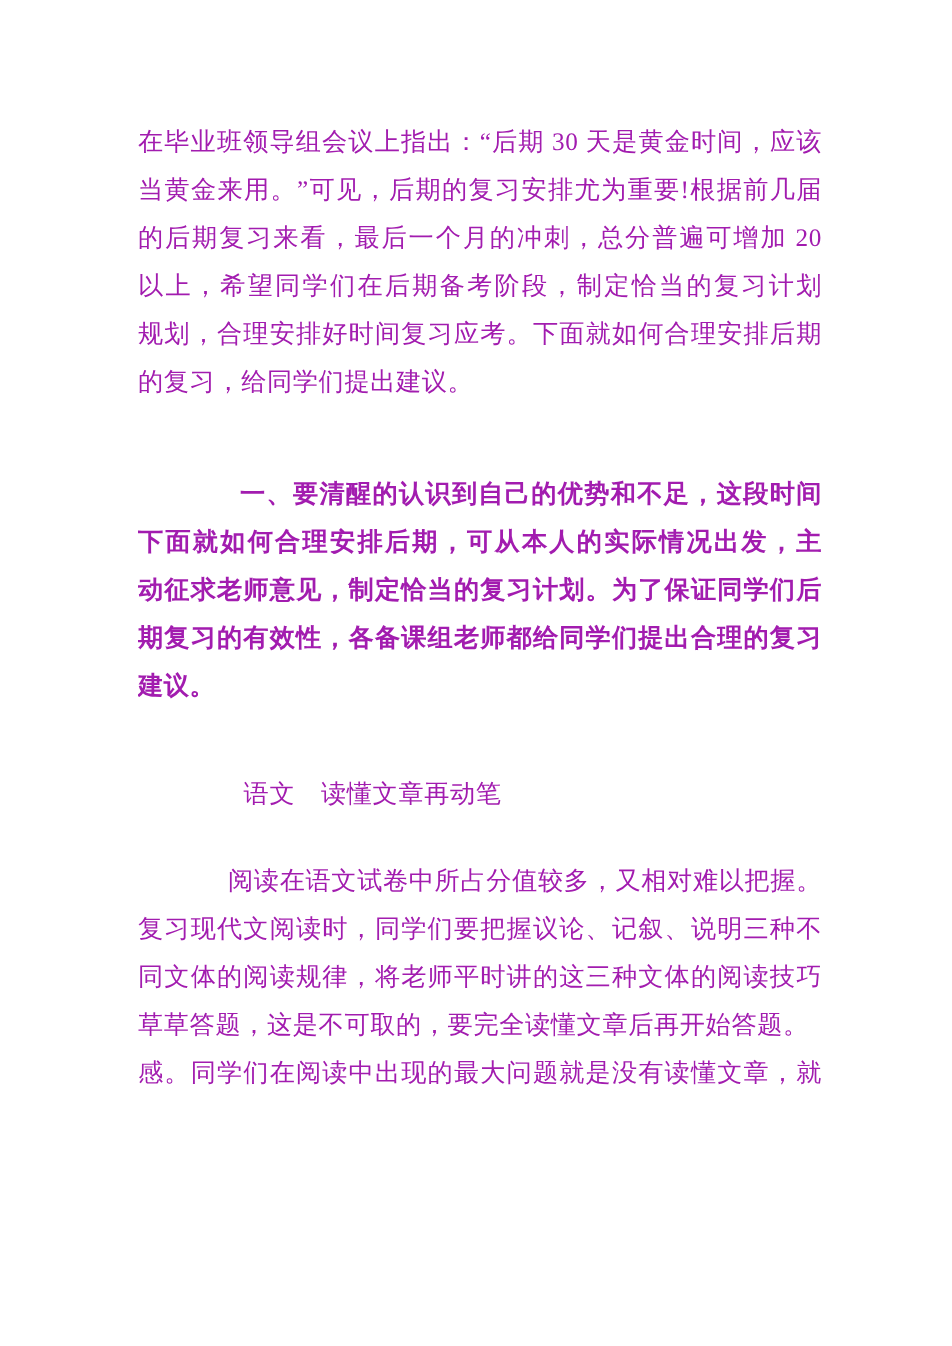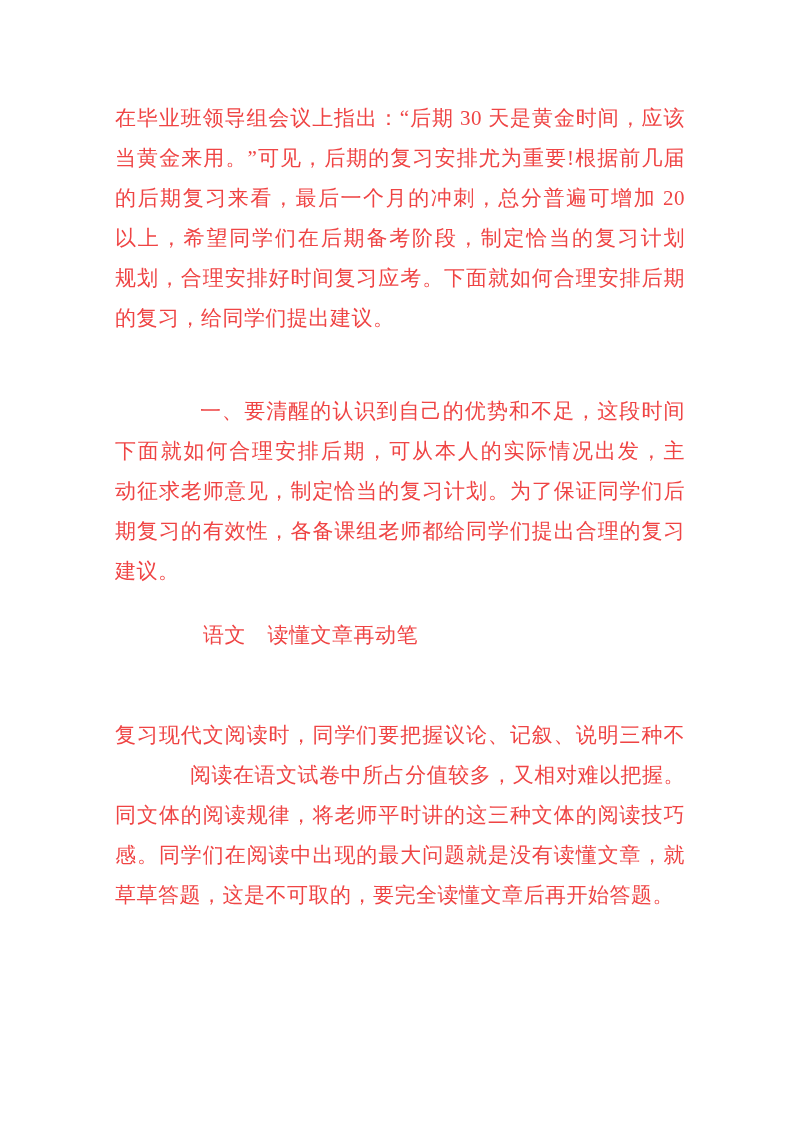--- a/index.html
+++ b/index.html
@@ -11,39 +11,39 @@
   .page {
     position: relative;
     width: 793px; height: 1122px;
     background: #ffffff;
     overflow: hidden;
   }
   .content {
     position: absolute;
     left: 115px; top: 98px;
     width: 570px;
-    color: #ef4444;
+    color: #a21caf;
     font-size: 21px;
     letter-spacing: 0.5px;
   }
   .para { margin: 0; }
   .para.gap-lg { margin-bottom: 53px; }
-  .para.gap-md { margin-bottom: 24px; }
+  .para.gap-md { margin-bottom: 50px; font-weight: bold; }
   .line {
     height: 40px;
     line-height: 40px;
     overflow: hidden;
     text-align: justify;
     text-align-last: justify;
   }
   .line.last { text-align: center; text-align-last: left; }
   .ind-a { padding-left: 85px; }
   .ind-b { padding-left: 75px; }
   .heading {
-    margin: 0 0 60px 0;
+    margin: 0 0 33px 0;
     padding-left: 88px;
     height: 40px;
     line-height: 40px;
     overflow: hidden;
     text-align: left;
   }
 </style>
 </head>
 <body>
 
@@ -63,21 +63,21 @@
       <div class="line ind-a">一、要清醒的认识到自己的优势和不足，这段时间</div>
       <div class="line">下面就如何合理安排后期，可从本人的实际情况出发，主</div>
       <div class="line">动征求老师意见，制定恰当的复习计划。为了保证同学们后</div>
       <div class="line">期复习的有效性，各备课组老师都给同学们提出合理的复习</div>
       <div class="line last">建议。</div>
     </div>
 
     <div class="heading">语文　读懂文章再动笔</div>
 
     <div class="para">
+      <div class="line ind-b">阅读在语文试卷中所占分值较多，又相对难以把握。</div>
       <div class="line">复习现代文阅读时，同学们要把握议论、记叙、说明三种不</div>
-      <div class="line ind-b">阅读在语文试卷中所占分值较多，又相对难以把握。</div>
       <div class="line">同文体的阅读规律，将老师平时讲的这三种文体的阅读技巧</div>
+      <div class="line last">草草答题，这是不可取的，要完全读懂文章后再开始答题。</div>
       <div class="line">感。同学们在阅读中出现的最大问题就是没有读懂文章，就</div>
-      <div class="line last">草草答题，这是不可取的，要完全读懂文章后再开始答题。</div>
     </div>
 
   </div>
 </div>
 
 </body></html>

